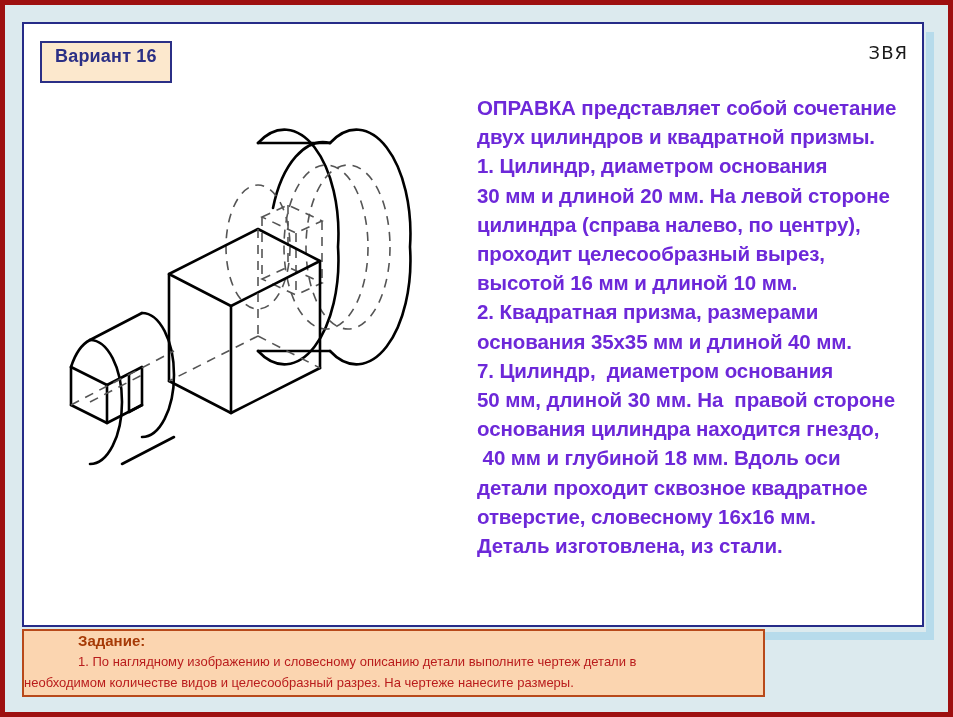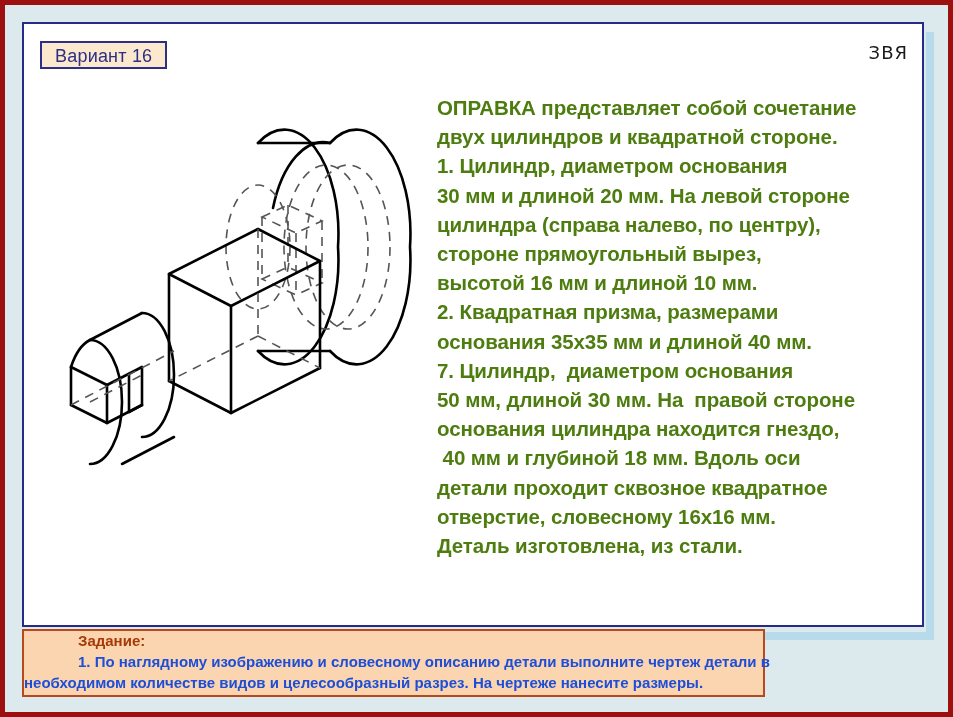--- a/index.html
+++ b/index.html
@@ -45,26 +45,26 @@
     top: 27px;
     width: 8px;
     height: 600px;
     background: #b7dbeb;
   }
   
   #variant-badge {
     position: absolute;
     left: 16px;
     top: 17px;
-    padding: 4px 13px 2px 13px;
+    padding: 4px 13px 16px 13px;
     background: #fce8cd;
     border: 2px solid #2b2f86;
     color: #2b2f86;
     font-size: 18px;
-    font-weight: normal;
+    font-weight: bold;
     letter-spacing: 0.2px;
     line-height: 1;
     white-space: nowrap;
   }
   
   #corner-mark {
     position: absolute;
     right: 14px;
     top: 18px;
     font-size: 18px;
@@ -82,26 +82,27 @@
   }
   #drawing-wrap svg { display: block; }
   
   #description {
     position: absolute;
     left: 413px;
     top: 69px;
     width: 486px;
   }
   #description .line {
-    color: #4d7c0f;
+    color: #6d28d9;
     font-size: 20.5px;
     font-weight: bold;
     line-height: 29.2px;
     white-space: pre;
     letter-spacing: -0.1px;
+    margin-left: 40px;
   }
   
   #task-panel {
     position: absolute;
     left: 17px;
     top: 624px;
     width: 743px;
     height: 68px;
     box-sizing: border-box;
     background: #fbd5b0;
@@ -109,23 +110,23 @@
     padding: 0 0 0 0;
   }
   #task-panel .task-title {
     color: #a63a06;
     font-size: 15px;
     font-weight: bold;
     margin-left: 54px;
     line-height: 20px;
   }
   #task-panel .task-line {
-    color: #1d4ed8;
-    font-size: 15px;
-    font-weight: bold;
+    color: #b91c1c;
+    font-size: 13px;
+    font-weight: normal;
     line-height: 21px;
     white-space: pre;
   }
   #task-panel .task-line.indent { margin-left: 54px; }
   #task-panel .task-line.flush  { }
 </style>
 </head>
 <body>
 
 <div id="slide">
@@ -220,25 +221,25 @@
         </g>
         <g fill="none" stroke="#555555" stroke-width="1.6" stroke-dasharray="9 7">
           <path d="M 60 293 L 112 266"></path>
           <path d="M 41 296 L 144 242"></path>
         </g>
       </svg>
     </div>
 
     <div id="description">
       <div class="line">ОПРАВКА представляет собой сочетание</div>
-      <div class="line">двух цилиндров и квадратной стороне.</div>
+      <div class="line">двух цилиндров и квадратной призмы.</div>
       <div class="line">1. Цилиндр, диаметром основания</div>
       <div class="line">30 мм и длиной 20 мм. На левой стороне</div>
       <div class="line">цилиндра (справа налево, по центру),</div>
-      <div class="line">стороне прямоугольный вырез,</div>
+      <div class="line">проходит целесообразный вырез,</div>
       <div class="line">высотой 16 мм и длиной 10 мм.</div>
       <div class="line">2. Квадратная призма, размерами</div>
       <div class="line">основания 35х35 мм и длиной 40 мм.</div>
       <div class="line">7. Цилиндр,  диаметром основания</div>
       <div class="line">50 мм, длиной 30 мм. На  правой стороне</div>
       <div class="line">основания цилиндра находится гнездо,</div>
       <div class="line"> 40 мм и глубиной 18 мм. Вдоль оси</div>
       <div class="line">детали проходит сквозное квадратное</div>
       <div class="line">отверстие, словесному 16х16 мм.</div>
       <div class="line">Деталь изготовлена, из стали.</div>

